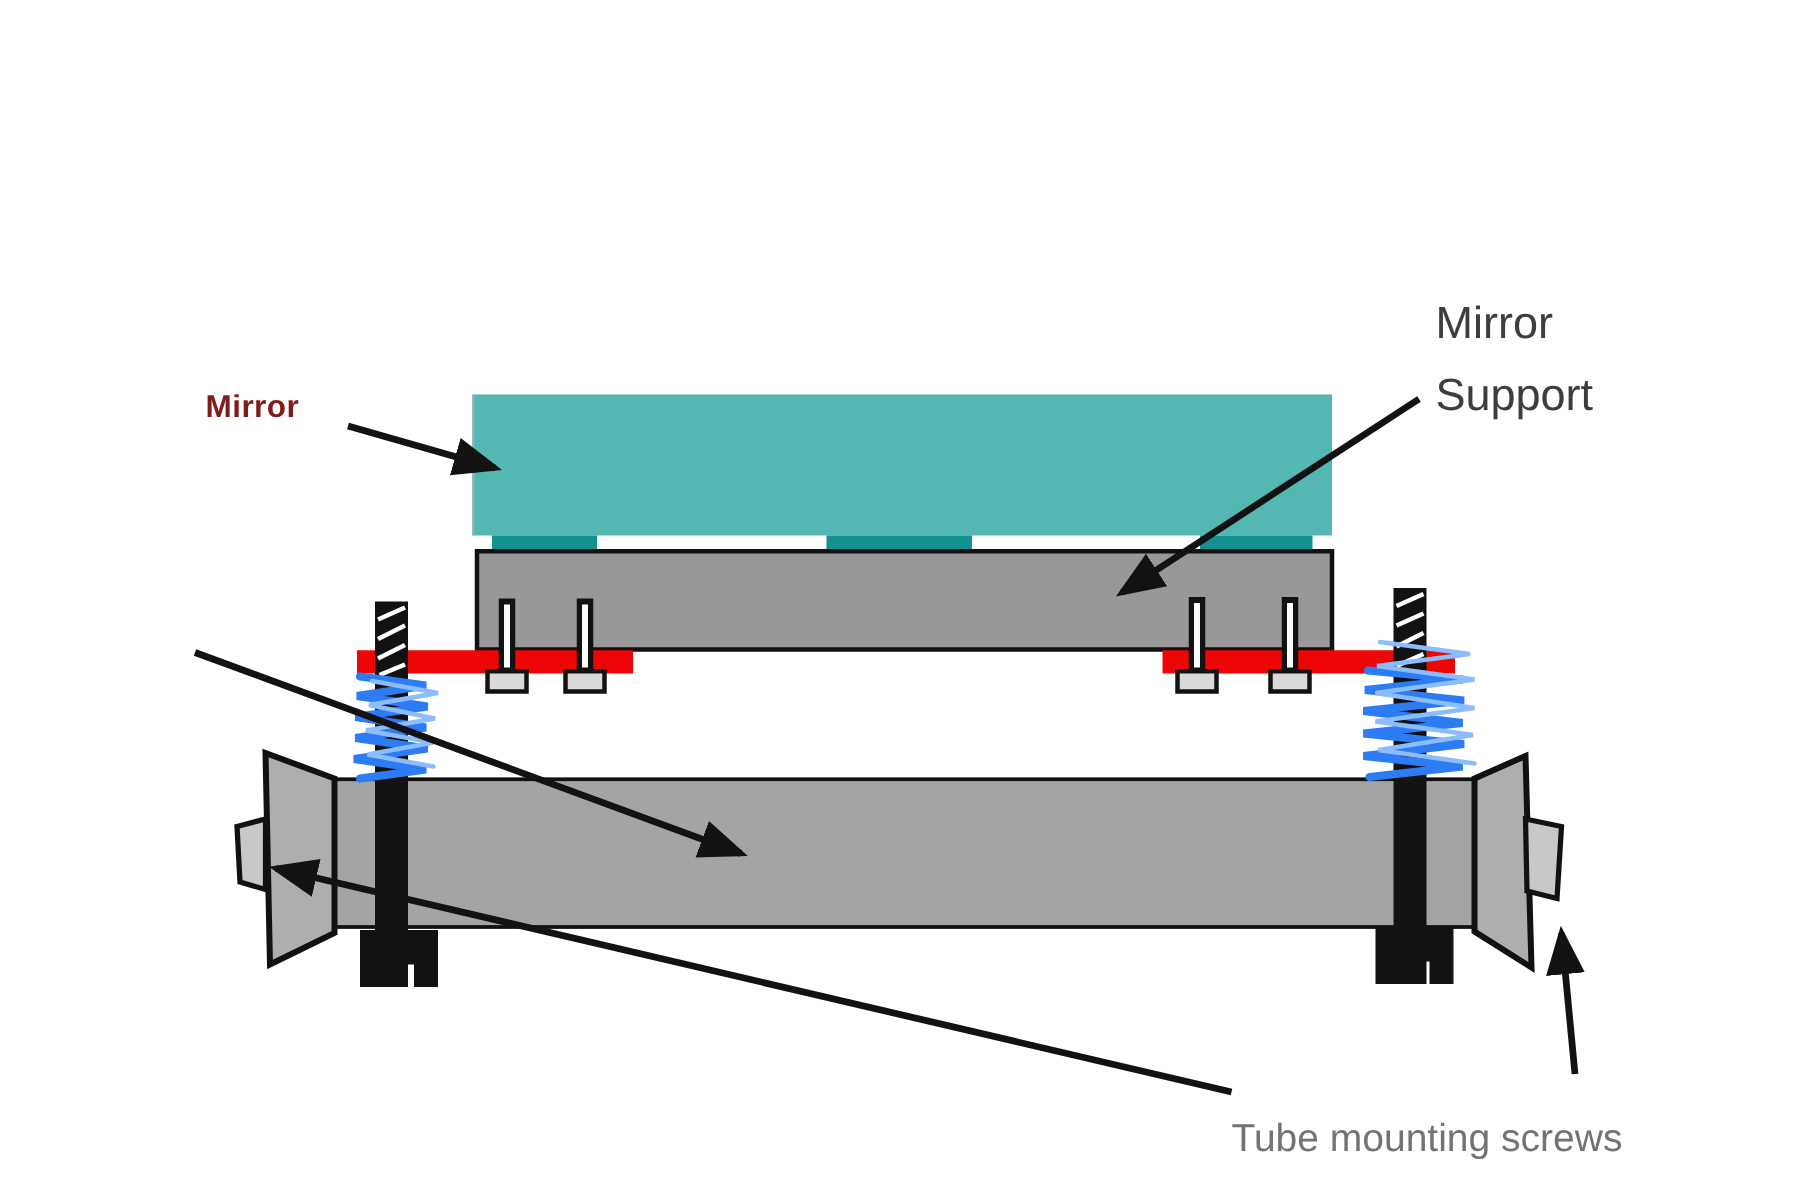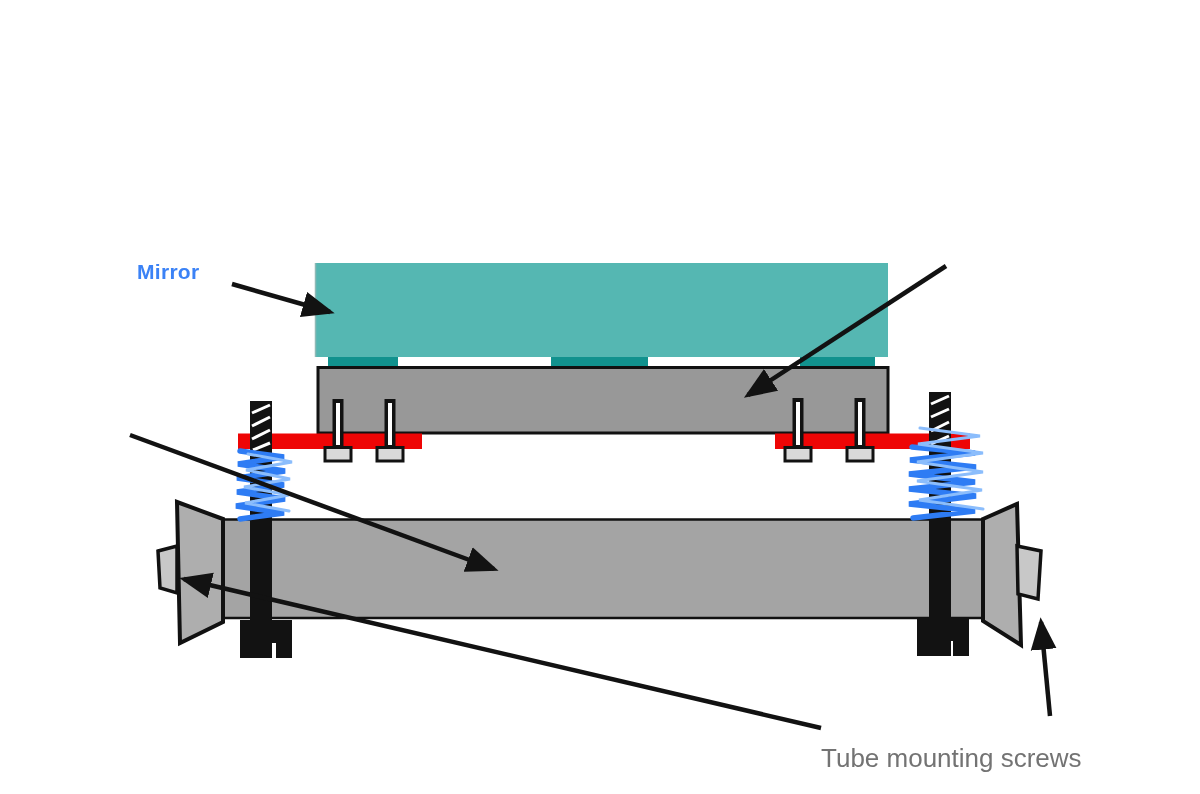--- a/index.html
+++ b/index.html
@@ -4,21 +4,21 @@
 <style>
   html,body { margin:0; padding:0; background:#ffffff; }
   #canvas {
     position:relative; width:1200px; height:794px; background:#ffffff;
     overflow:hidden; font-family:"Liberation Sans", sans-serif;
   }
   #scene { position:absolute; left:0; top:0; }
   .lbl { position:absolute; color:#222; white-space:pre-line; }
   .lbl-mirror {
     left:137px; top:260px; font-size:21px; font-weight:700;
-    color:#3b82f6; letter-spacing:0.3px;
+    color:#7f1d1d; letter-spacing:0.3px;
   }
   .lbl-mirror-support {
     left:957px; top:192px; width:175px; font-size:30px;
     line-height:48px; color:#3d3d3d;
   }
   .lbl-tube-support-plate {
     left:8px; top:372px; width:192px; font-size:25px;
     line-height:37px; text-align:center; color:#171717;
   }
   .lbl-tube-mounting-screws {
@@ -105,14 +105,15 @@
     <polyline points="920,428 980,436 918,444 983,453 917,462 983,472 917,481 982,490 919,500 983,509" fill="none" stroke-width="3" stroke-linecap="round" stroke="#8bbdfc"></polyline>
 
     <line x1="232" y1="284" x2="330" y2="312" stroke-width="4.5" marker-end="url(#ah)" stroke="#121212"></line>
     <line x1="946" y1="266" x2="748" y2="395" stroke-width="4.5" marker-end="url(#ah)" stroke="#121212"></line>
     <line x1="130" y1="435" x2="494" y2="569" stroke-width="4.5" marker-end="url(#ah)" stroke="#121212"></line>
     <line x1="821" y1="728" x2="184" y2="579" stroke-width="4.5" marker-end="url(#ah)" stroke="#121212"></line>
     <line x1="1050" y1="716" x2="1041" y2="622" stroke-width="4.5" marker-end="url(#ah)" stroke="#121212"></line>
   </svg>
 
   <div class="lbl lbl-mirror">Mirror</div>
+  <div class="lbl lbl-mirror-support">Mirror Support</div>
   <div class="lbl lbl-tube-mounting-screws">Tube mounting screws</div>
 </div>
 
 </body></html>

